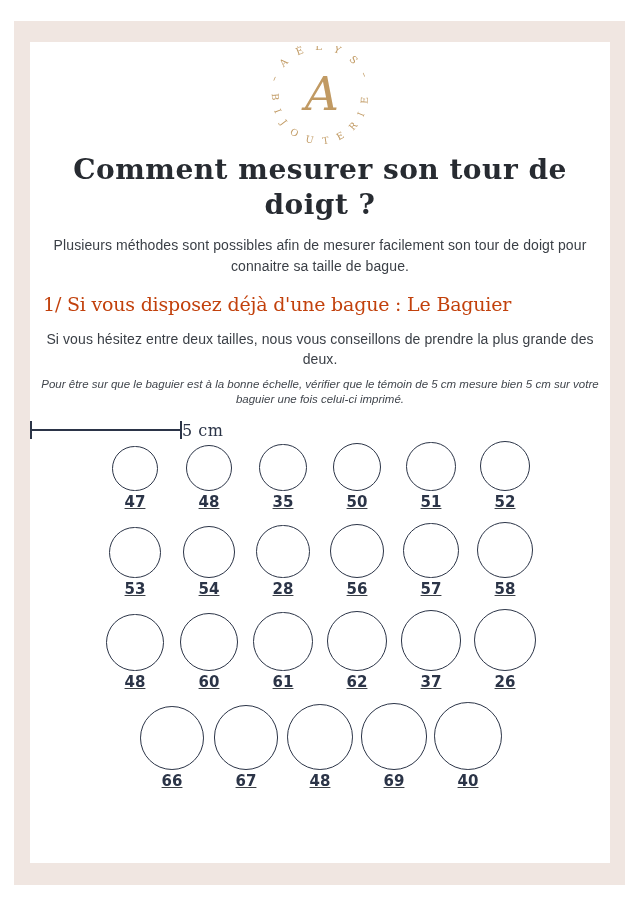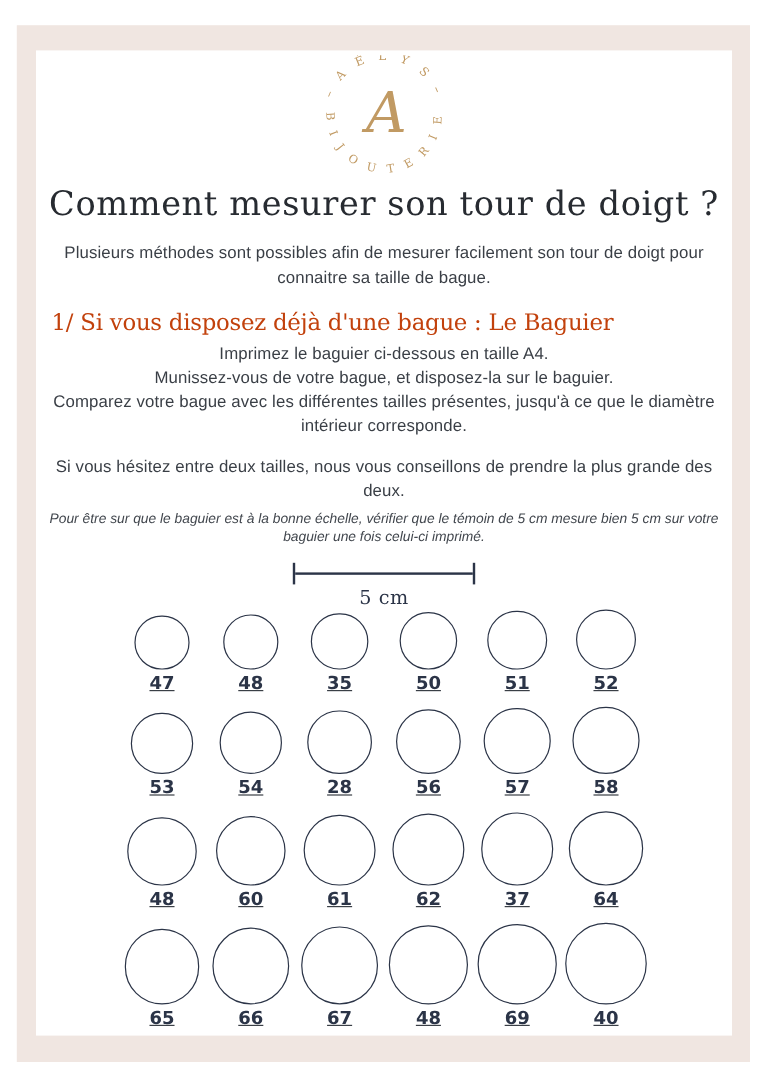--- a/index.html
+++ b/index.html
@@ -17,21 +17,21 @@
     background:var(--pink);
   }
   .page{
     position:absolute;left:16px;top:21px;width:580px;height:821px;
     background:#ffffff;
   }
   .logo-wrap{width:150px;height:98px;margin:4px auto 0;display:block;}
   .page-title{
     margin-top:8px;text-align:center;
     font-family:"DejaVu Serif","Liberation Serif",serif;
-    font-weight:400;font-size:28px;letter-spacing:.5px;color:var(--ink);
+    font-weight:700;font-size:28px;letter-spacing:.5px;color:var(--ink);
     line-height:1.25;
   }
   .intro{
     margin:13px auto 0;max-width:548px;text-align:center;
     font-size:14px;line-height:21px;letter-spacing:.1px;
   }
   .section-heading{
     margin-top:16px;padding-left:13px;
     font-family:"DejaVu Serif","Liberation Serif",serif;
     font-weight:400;font-size:19px;letter-spacing:-.2px;color:#c2410c;
@@ -41,21 +41,21 @@
     font-size:14px;line-height:20px;letter-spacing:.1px;white-space:pre-line;
   }
   .advice{
     margin:14px auto 0;max-width:562px;text-align:center;
     font-size:14px;line-height:20px;letter-spacing:.1px;
   }
   .note{
     margin:8px auto 0;max-width:562px;text-align:center;
     font-style:italic;font-size:11.5px;line-height:15px;color:#41464d;
   }
-  .ruler{margin-top:13px;display:flex;flex-direction:column;align-items:center;}
+  .ruler{margin-top:13px;display:flex;flex-direction:row;align-items:center;}
   .ruler-bar{
     width:152px;height:18px;position:relative;
     border-left:2px solid var(--navy);border-right:2px solid var(--navy);
   }
   .ruler-bar::after{
     content:"";position:absolute;left:0;right:0;top:8px;height:2px;background:var(--navy);
   }
   .ruler-label{
     margin-top:1px;font-family:"DejaVu Serif","Liberation Serif",serif;
     font-size:16px;color:var(--navy);letter-spacing:.5px;
@@ -89,23 +89,20 @@
       </text>
       <text class="logo-text" x="77" y="64" text-anchor="middle" font-size="47" font-style="italic" fill="#c19a63">A</text>
     </svg>
 
     <h1 class="page-title">Comment mesurer son tour de doigt ?</h1>
 
     <p class="intro">Plusieurs méthodes sont possibles afin de mesurer facilement son tour de doigt pour connaitre sa taille de bague.</p>
 
     <h2 class="section-heading">1/ Si vous disposez déjà d'une bague : Le Baguier</h2>
 
-    <p class="steps">Imprimez le baguier ci-dessous en taille A4.
-Munissez-vous de votre bague, et disposez-la sur le baguier.
-Comparez votre bague avec les différentes tailles présentes, jusqu'à ce que le diamètre intérieur corresponde.</p>
 
     <p class="advice">Si vous hésitez entre deux tailles, nous vous conseillons de prendre la plus grande des deux.</p>
 
     <p class="note">Pour être sur que le baguier est à la bonne échelle, vérifier que le témoin de 5 cm mesure bien 5 cm sur votre baguier une fois celui-ci imprimé.</p>
 
     <div class="ruler">
       <div class="ruler-bar" style="width: 152px;"></div>
       <div class="ruler-label">5 cm</div>
     </div>
 
@@ -178,28 +175,24 @@
           <div class="ring-cell">
             <div class="ring-circle" style="width: 59.995px; height: 59.995px;"></div>
             <div class="ring-size-label">62</div>
           </div>
           <div class="ring-cell">
             <div class="ring-circle" style="width: 60.9627px; height: 60.9627px;"></div>
             <div class="ring-size-label">37</div>
           </div>
           <div class="ring-cell">
             <div class="ring-circle" style="width: 61.9304px; height: 61.9304px;"></div>
-            <div class="ring-size-label">64</div>
-          </div>
-        </div>
-        <div class="ring-row">
-          <div class="ring-cell">
-            <div class="ring-circle" style="width: 62.898px; height: 62.898px;"></div>
-            <div class="ring-size-label">65</div>
-          </div>
+            <div class="ring-size-label">26</div>
+          </div>
+        </div>
+        <div class="ring-row">
           <div class="ring-cell">
             <div class="ring-circle" style="width: 63.8657px; height: 63.8657px;"></div>
             <div class="ring-size-label">66</div>
           </div>
           <div class="ring-cell">
             <div class="ring-circle" style="width: 64.8334px; height: 64.8334px;"></div>
             <div class="ring-size-label">67</div>
           </div>
           <div class="ring-cell">
             <div class="ring-circle" style="width: 65.801px; height: 65.801px;"></div>

